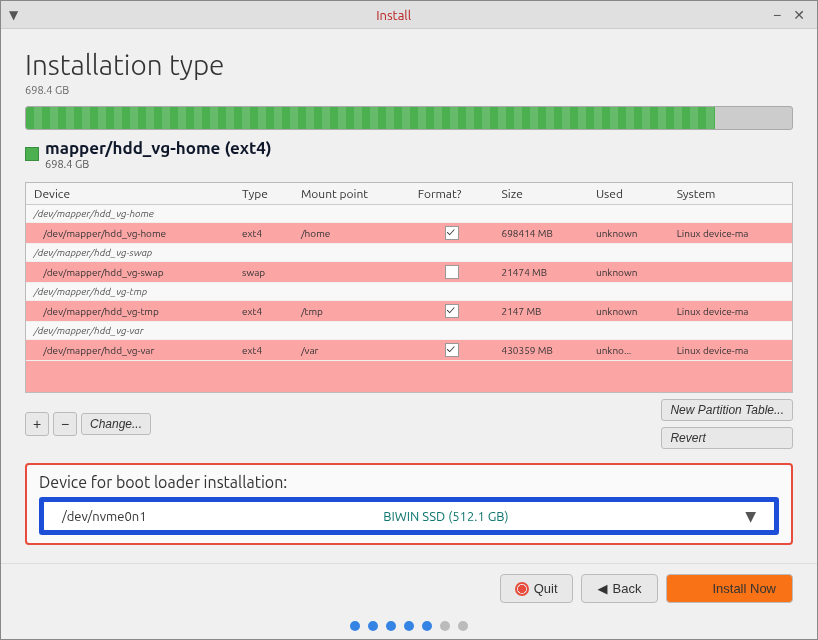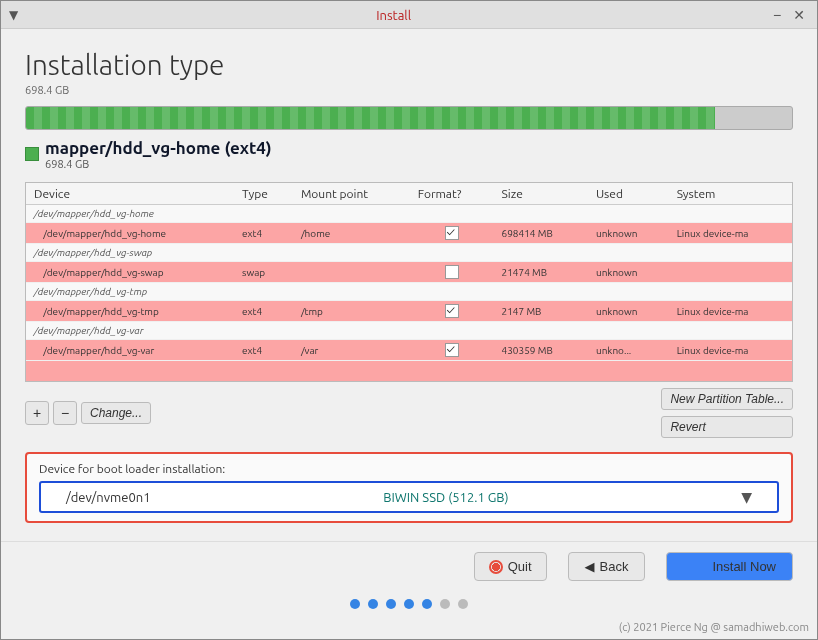--- a/index.html
+++ b/index.html
@@ -217,32 +217,32 @@
       flex-direction: column;
     }
     .boot-loader-section {
       border: 2px solid #e74c3c;
       border-radius: 4px;
       padding: 8px 12px;
       margin: 8px 0;
       background: #fafafa;
     }
     .boot-loader-label {
-      font-size: 12px;
+      font-size: 16px;
       color: #333;
       margin-bottom: 6px;
     }
     .boot-loader-select {
       display: flex;
       align-items: center;
       justify-content: space-between;
       background: white;
-      border: 2px solid #1d4ed8;
+      border: 5px solid #1d4ed8;
       border-radius: 3px;
-      padding: 6px 25px;
+      padding: 6px 18px;
       cursor: pointer;
     }
     .boot-loader-value {
       font-size: 13px;
       color: #333;
     }
     .boot-loader-desc {
       font-size: 13px;
       color: #0f766e;
       text-align: center;
@@ -250,37 +250,37 @@
     }
     .dropdown-arrow {
       font-size: 14px;
       color: #555;
     }
     .bottom-bar {
       display: flex;
       align-items: center;
       justify-content: flex-end;
       padding: 10px 24px;
-      gap: 21px;
+      gap: 8px;
       border-top: 1px solid #ddd;
     }
     .nav-btn {
       background: #e8e8e8;
       border: 1px solid #bbb;
       border-radius: 4px;
       padding: 6px 16px;
       font-size: 13px;
       cursor: pointer;
       color: #333;
       display: flex;
       align-items: center;
       gap: 5px;
     }
     .nav-btn.primary {
-      background: #3b82f6;
+      background: #f97316;
       padding-left: 45px;
     }
     .quit-btn {
       display: flex;
       align-items: center;
       gap: 5px;
       background: #e8e8e8;
       border: 1px solid #bbb;
       border-radius: 4px;
       padding: 6px 14px;
@@ -452,14 +452,13 @@
   <div class="dots-bar" id="dots-bar">
       <span class="dot active"></span>
       <span class="dot active"></span>
       <span class="dot active"></span>
       <span class="dot active"></span>
       <span class="dot active"></span>
       <span class="dot inactive"></span>
       <span class="dot inactive"></span>
     </div>
 
-  <div class="footer-text">(c) 2021 Pierce Ng @ samadhiweb.com</div>
 </div>
 
 </body></html>

